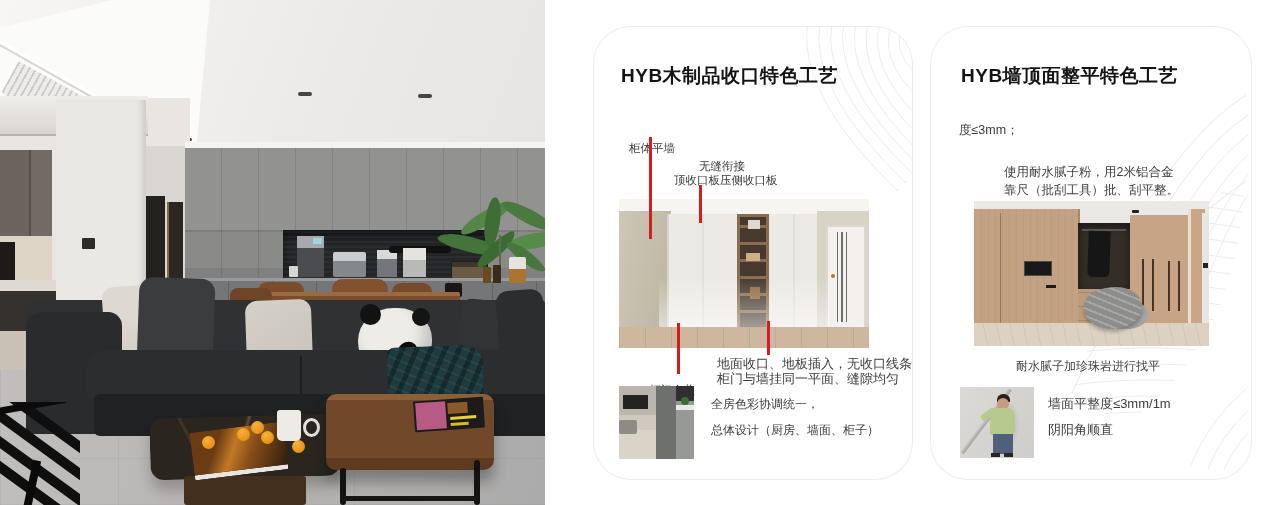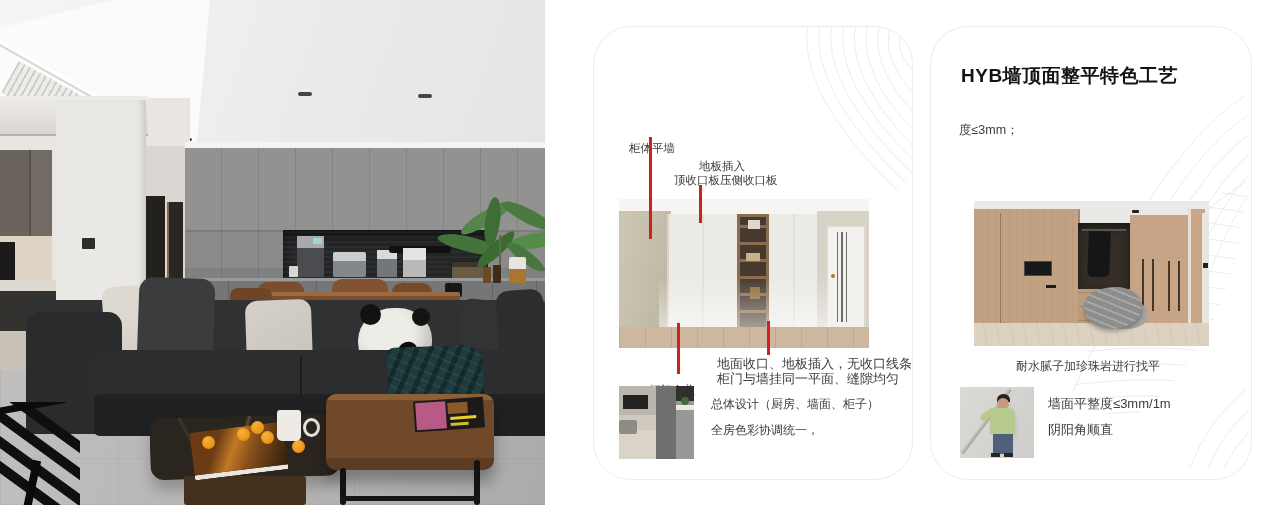--- a/index.html
+++ b/index.html
@@ -166,23 +166,24 @@
           <path d="M66 0 Q54 58 138 140"></path>
         <path d="M78 0 Q66 54 140 128"></path>
           <path d="M90 0 Q78 50 140 112"></path>
         <path d="M102 0 Q90 44 140 94"></path>
           <path d="M114 0 Q100 36 140 74"></path>
         <path d="M126 0 Q112 28 140 52"></path>
           <path d="M136 0 Q124 20 140 30"></path>
       </g>
     </svg>
 
+    <div class="card-title" style="left:27px;top:36px;">HYB木制品收口特色工艺</div>
 
     <div class="callout" style="left:35px;top:94px;">柜体平墙</div>
-    <div class="callout" style="left:105px;top:112px;">地板插入</div>
+    <div class="callout" style="left:105px;top:112px;">无缝衔接</div>
     <div class="callout" style="left:80px;top:126px;">顶收口板压侧收口板</div>
     <div class="callout" style="left:55px;top:336px;">柜门全盖</div>
 
     <i class="rl" style="left:55px;top:110px;height:102px;background:#cf1f1f;"></i>
     <i class="rl" style="left:105px;top:158px;height:38px;background:#cf1f1f;"></i>
     <i class="rl" style="left:83px;top:296px;height:51px;background:#cf1f1f;"></i>
     <i class="rl" style="left:173px;top:294px;height:34px;background:#cf1f1f;"></i>
 
     <div class="imgbox" style="left:25px;top:172px;width:250px;height:149px;">
       <i style="left:0;top:0;width:250px;height:15px;background:#f6f5f2;border-bottom:1px solid #e3e0d8;"></i>
@@ -214,22 +215,22 @@
       <i style="left:0;top:34px;width:18px;height:14px;background:#8e8a84;border-radius:2px;"></i>
       <i style="left:37px;top:0;width:20px;height:73px;background:#6e706e;"></i>
       <div class="abs" style="left:57px;top:0;width:18px;height:73px;background:#979997;">
         <i style="left:0;top:0;width:18px;height:15px;background:#2e2f2e;"></i>
         <i style="left:0;top:19px;width:18px;height:5px;background:#eae9e5;"></i>
         <i style="left:5px;top:11px;width:8px;height:8px;background:#3f6b35;border-radius:50%;"></i>
       </div>
     </div>
 
     <div class="summary" style="left:117px;top:364px;">
+      <div>全房色彩协调统一，</div>
       <div>总体设计（厨房、墙面、柜子）</div>
-      <div>全房色彩协调统一，</div>
     </div>
   </div>
 
   <div class="card" style="left:930px;width:320px;">
     <svg class="deco" style="right:-2px;top:64px;" width="185" height="380" viewBox="0 0 185 380">
       <defs>
           <clipPath id="lfc">
             <path d="M4 302 Q48 162 178 86 Q170 252 62 330 Q26 322 4 302 Z"></path>
           </clipPath>
         </defs>
@@ -265,20 +266,22 @@
           <path d="M180 342 Q164 360 156 378"></path>
       </g>
     </svg>
 
     <div class="card-title" style="left:30px;top:36px;">HYB墙顶面整平特色工艺</div>
 
     <div class="para" style="left:28px;top:95px;">
       <div>度≤3mm；</div>
     </div>
     <div class="para" style="left:73px;top:137px;">
+      <div>使用耐水腻子粉，用2米铝合金</div>
+      <div>靠尺（批刮工具）批、刮平整。</div>
     </div>
 
     <div class="imgbox" style="left:43px;top:174px;width:235px;height:145px;background:#ded9d2;">
       <i style="left:0;top:0;width:235px;height:22px;background:#ebe9e5;"></i>
       <i style="left:86px;top:9px;width:7px;height:3px;background:#222;border-radius:1px;"></i>
       <i style="left:158px;top:9px;width:7px;height:3px;background:#222;border-radius:1px;"></i>
       <div class="abs" style="left:0;top:8px;width:104px;height:126px;background:repeating-linear-gradient(90deg,rgba(0,0,0,.035) 0 1px,transparent 1px 7px),#c3a183;border-right:2px solid #a8876a;">
         <i style="left:26px;top:4px;width:1px;height:122px;background:rgba(60,40,20,.35);"></i>
         <i style="left:72px;top:76px;width:10px;height:3px;background:#1b1b1b;"></i>
         <i style="left:50px;top:52px;width:26px;height:13px;background:#181818;border:1px solid #4a4a4a;"></i>

